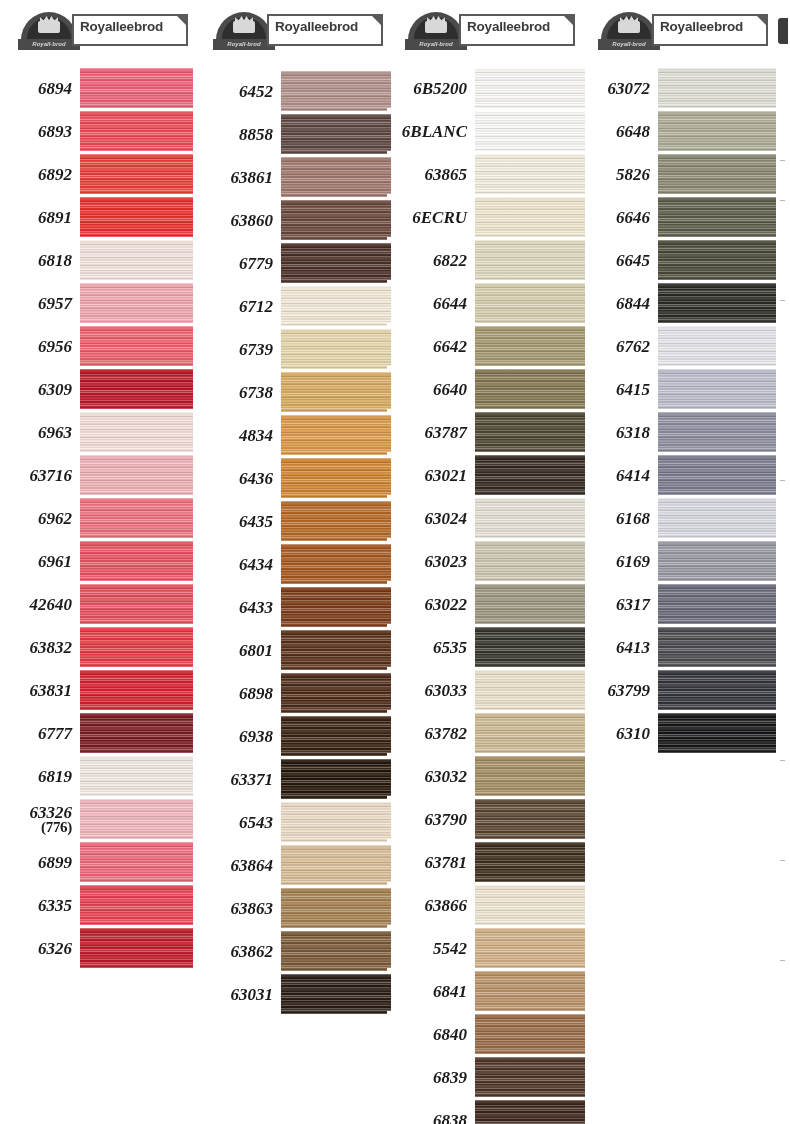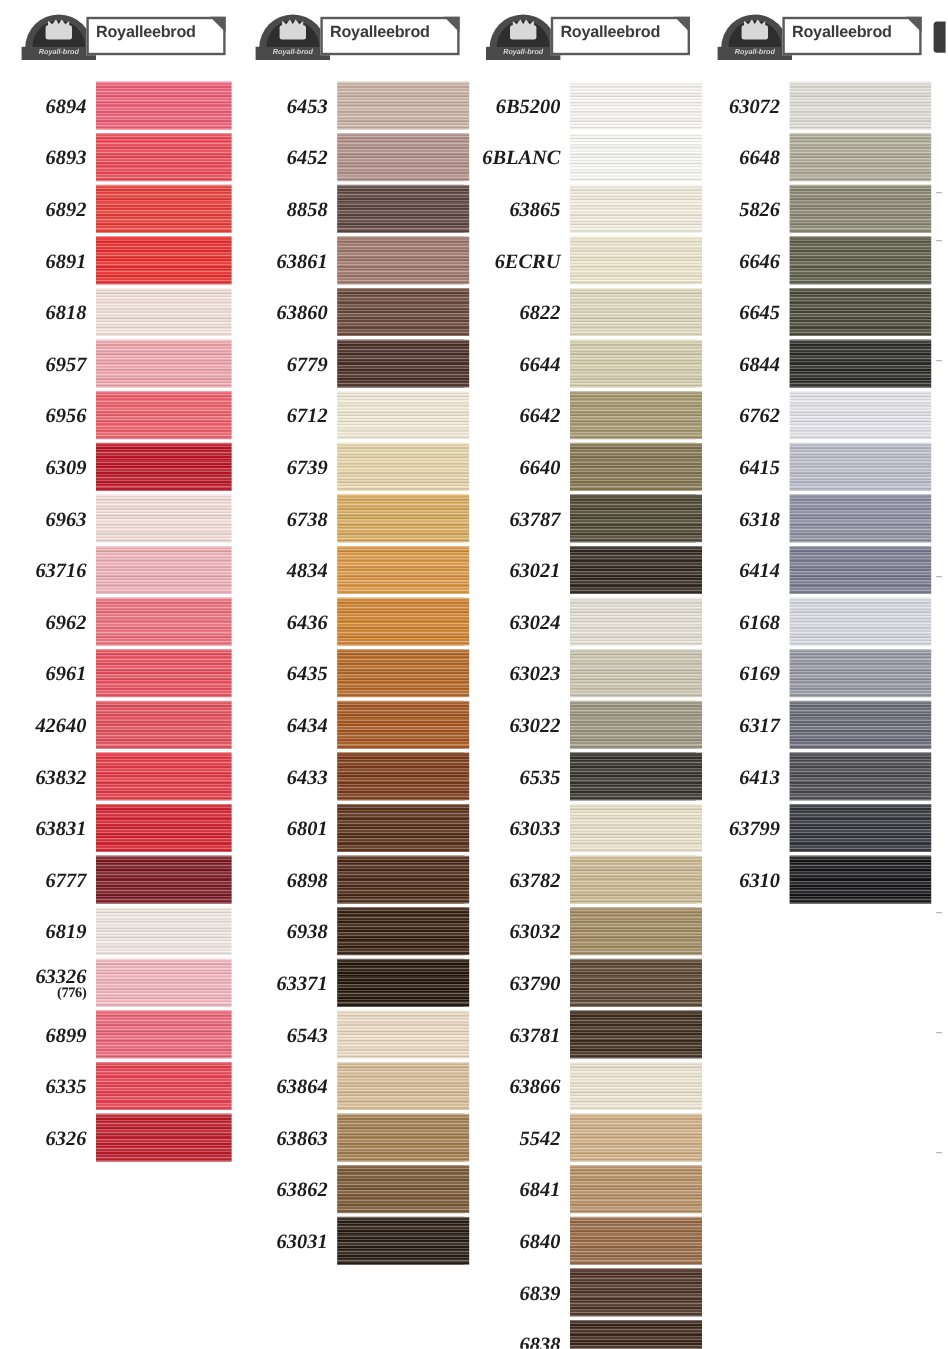--- a/index.html
+++ b/index.html
@@ -73,21 +73,21 @@
     flex:0 0 auto;
     text-align:right;
     padding-right:8px;
     font-style:italic;
     font-weight:700;
     font-size:17px;
     color:#1b1b1b;
     line-height:1.0;
     white-space:nowrap;
   }
-  .code .alt{display:block;font-size:12px;font-style:normal;
+  .code .alt{display:block;font-size:15px;font-style:normal;
     margin-top:-1px;letter-spacing:-0.3px;}
   .col-0 .code{width:72px;}
   .col-1 .code{width:78px;}
   .col-2 .code{width:80px;}
   .col-3 .code{width:70px;font-family:Liberation Serif, serif;}
 
   .swatch{
     flex:0 0 auto;
     height:40px;
     position:relative;
@@ -262,24 +262,20 @@
               <div class="crest-arc"></div>
               <div class="crown"></div>
               <div class="crest-banner">
                 <span>Royall-brod</span>
               </div>
             </div>
             <div class="logo-frame"></div>
             <div class="logo-word">Royalleebrod</div>
           </div>
         </div>
-        <div class="row">
-          <div class="code">6453</div>
-          <div class="swatch" style="background: rgb(205, 182, 168);"></div>
-        </div>
         <div class="gap"></div>
         <div class="row">
           <div class="code">6452</div>
           <div class="swatch" style="background: rgb(181, 146, 140);"></div>
         </div>
         <div class="gap"></div>
         <div class="row">
           <div class="code">8858</div>
           <div class="swatch" style="background: rgb(94, 70, 64);"></div>
         </div>

